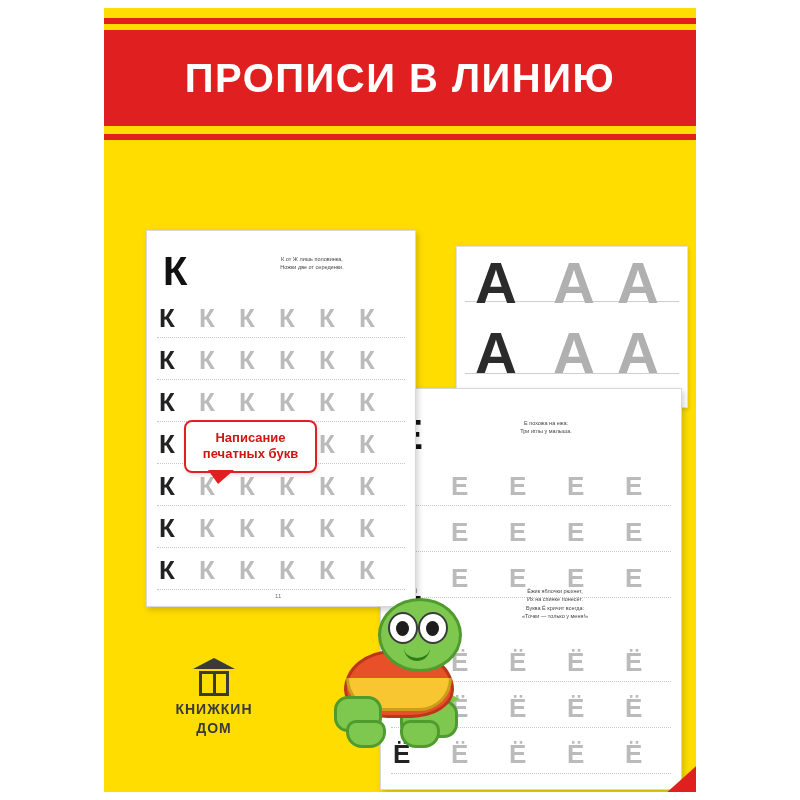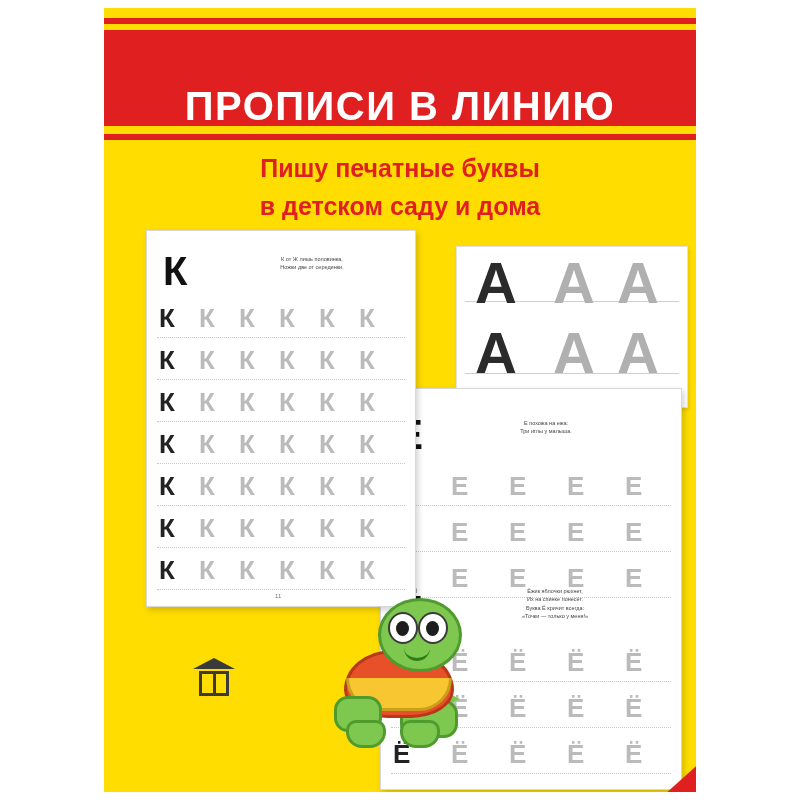--- a/index.html
+++ b/index.html
@@ -24,21 +24,21 @@
   }
   
   .title-band {
     position: absolute;
     left: 0;
     top: 22px;
     width: 100%;
     height: 96px;
     background: #e02020;
     display: flex;
-    align-items: flex-end;
+    align-items: center;
     justify-content: center;
   }
   .title-band .title {
     color: #ffffff;
     font-size: 40px;
     font-weight: bold;
     letter-spacing: 1.5px;
     text-align: center;
     line-height: 1;
   }
@@ -332,24 +332,20 @@
 <body>
 
 <div class="cover">
 
   <div class="band-line top"></div>
   <div class="title-band">
     <div class="title">ПРОПИСИ В ЛИНИЮ</div>
   </div>
   <div class="band-line bottom"></div>
 
-  <div class="subtitle">
-    <div>Пишу печатные буквы</div>
-    <div>в детском саду и дома</div>
-  </div>
 
   <div class="page page-back">
     <div class="trace-line" style="left:8px; top:54px; right:8px;"></div>
     <div class="trace-line" style="left:8px; top:126px; right:8px;"></div>
     <div class="trace-a" style="left:18px; top:2px;">А</div>
     <div class="trace-a ghost" style="left:96px; top:2px;">А</div>
     <div class="trace-a ghost" style="left:160px; top:2px;">А</div>
     <div class="trace-a" style="left:18px; top:72px;">А</div>
     <div class="trace-a ghost" style="left:96px; top:72px;">А</div>
     <div class="trace-a ghost" style="left:160px; top:72px;">А</div>
@@ -473,20 +469,24 @@
       <span class="glyph solid" style="left:2px;">К</span>
       <span class="glyph" style="left:42px;">К</span>
       <span class="glyph" style="left:82px;">К</span>
       <span class="glyph" style="left:122px;">К</span>
       <span class="glyph" style="left:162px;">К</span>
       <span class="glyph" style="left:202px;">К</span>
     </div>
     <div class="page-num" style="left:128px; top:362px;">11</div>
   </div>
 
+  <div class="callout callout-2">
+    <div>Написание</div>
+    <div>печатных букв</div>
+  </div>
 
   <div class="turtle">
     <div class="tail"></div>
     <div class="leg back"></div>
     <div class="shell"></div>
     <div class="shell-band"></div>
     <div class="leg front"></div>
     <div class="foot a"></div>
     <div class="foot b"></div>
     <div class="head"></div>
@@ -495,19 +495,23 @@
     <div class="pupil l"></div>
     <div class="pupil r"></div>
     <div class="mouth"></div>
   </div>
 
   <div class="logo">
     <div class="mark">
       <div class="roof"></div>
       <div class="body"></div>
     </div>
+    <div class="name">
+      <div>КНИЖКИН</div>
+      <div>ДОМ</div>
+    </div>
   </div>
 
   <div class="ribbon">
     <span>Уроки чистописания</span>
   </div>
 
 </div>
 
 </body></html>

